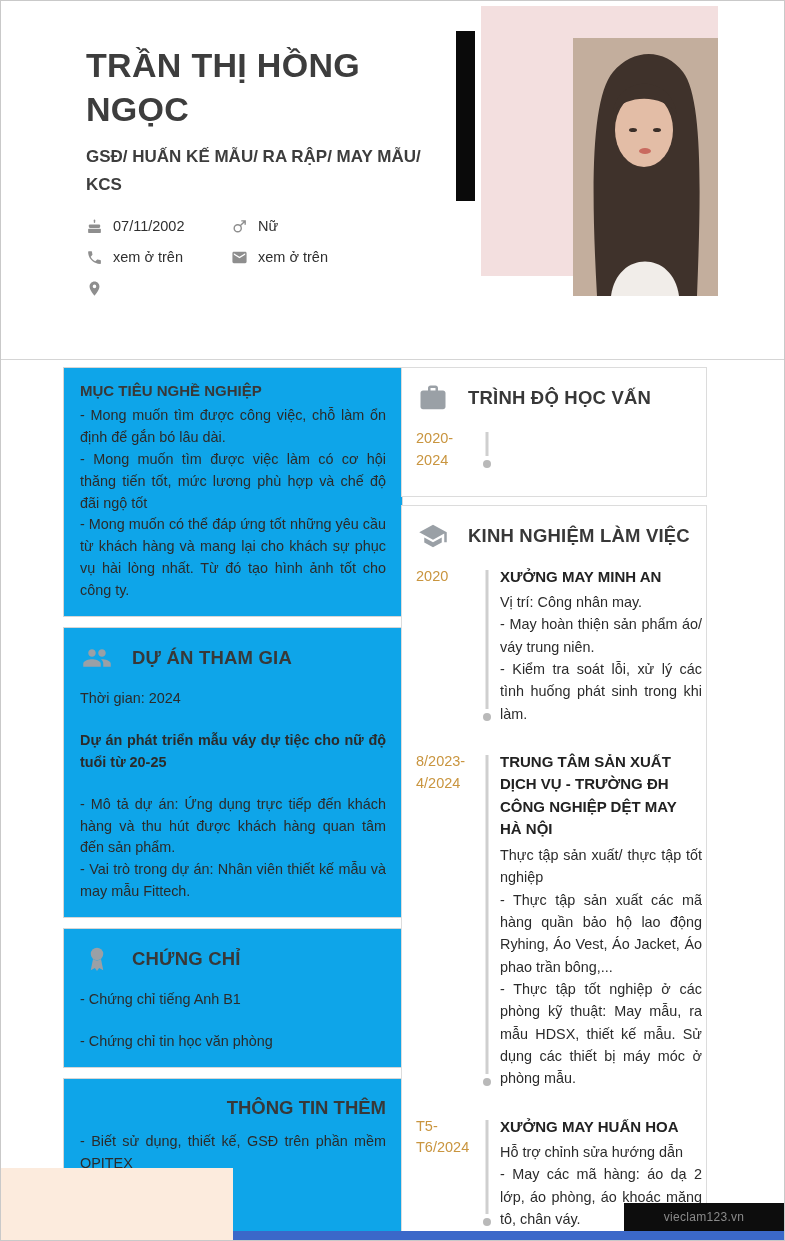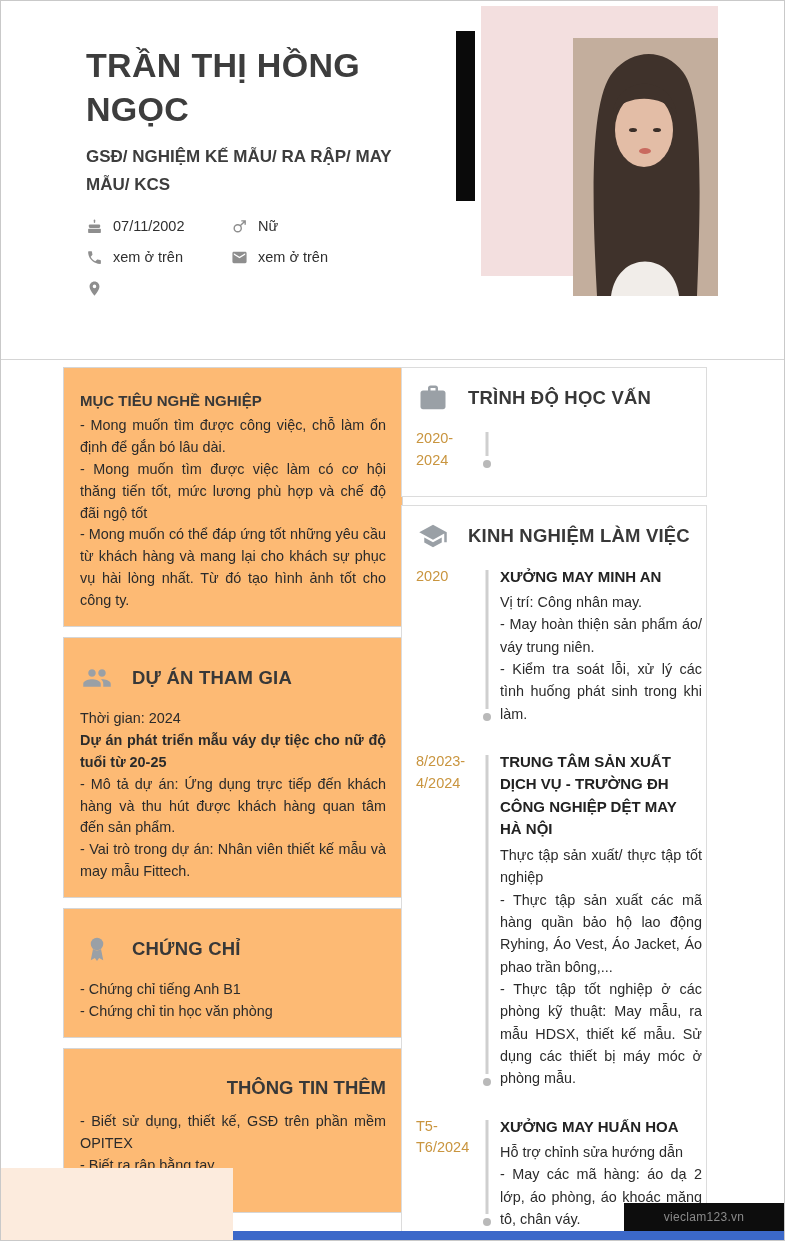--- a/index.html
+++ b/index.html
@@ -25,34 +25,34 @@
   .black-bar-top { position: absolute; left: 455px; top: 30px; width: 19px; height: 170px; background: #0a0a0a; }
   .photo-bg { position: absolute; left: 480px; top: 5px; width: 237px; height: 270px; background: #f3dfdf; }
   .photo { position: absolute; left: 572px; top: 37px; width: 145px; height: 258px; overflow: hidden; }
   .photo svg { display: block; width: 100%; height: 100%; }
 
   
   .main { position: absolute; left: 0; top: 358px; width: 785px; border-top: 1px solid #d5d5d5; }
   .col-left  { position: absolute; left: 62px;  top: 7px; width: 340px; }
   .col-right { position: absolute; left: 400px; top: 7px; width: 306px; }
 
-  .box { border: 1px solid #d6d6d6; background: #fdba74; padding: 24px 16px 14px; margin-bottom: 10px; }
+  .box { border: 1px solid #d6d6d6; background: #0ea5e9; padding: 14px 16px 14px; margin-bottom: 10px; }
   .rbox { border: 1px solid #dcdcdc; background: #fff; padding: 14px 4px 16px 14px; margin-bottom: 8px; }
 
   .small-title { font-size: 15px; font-weight: 700; color: #383838; margin-bottom: 6px; }
   .sec-head { display: flex; align-items: center; margin-bottom: 14px; }
   .sec-head h2 { font-size: 18.5px; font-weight: 700; color: #383838; letter-spacing: .2px; }
   .sec-icon { width: 38px; height: 32px; margin-right: 14px; flex: 0 0 auto; display:flex; align-items:center; }
   .sec-icon svg { width: 34px; height: 30px; fill: #9aa0a6; display: block; }
   .center-title { text-align: right; font-size: 18.5px; font-weight: 700; color: #383838; margin: 4px 0 12px; }
 
   .body { font-size: 14.4px; line-height: 1.52; color: #2b2b2b; }
   .j { text-align: justify; }
   .b { font-weight: 700; }
-  .mt4 { margin-top: 0; }
+  .mt4 { margin-top: 20px; }
 
   
   .entry { display: grid; grid-template-columns: 58px 26px 1fr; margin-bottom: 26px; }
   .entry:last-child { margin-bottom: 8px; }
   .date { font-size: 14.5px; color: #c9953f; line-height: 1.5; overflow-wrap: break-word; padding-right: 4px; }
   .rail { position: relative; }
   .rail::before { content:""; position:absolute; left:50%; transform:translateX(-50%); top: 4px; bottom: 16px; width: 3px; background:#cfcfcf; }
   .rail::after  { content:""; position:absolute; left:50%; transform:translateX(-50%); bottom: 4px; width: 8px; height: 8px; border-radius: 50%; background:#b9b9b9; }
   .e-title { font-size: 15px; font-weight: 700; color: #222; line-height: 1.5; margin-bottom: 3px; }
   .e-body p { font-size: 14.4px; line-height: 1.55; color: #2b2b2b; text-align: justify; }
@@ -64,21 +64,21 @@
     display: flex; align-items: center; justify-content: center; }
   .watermark { color: #8a8a8a; font-size: 12px; letter-spacing: .3px; }
 </style>
 </head>
 <body>
 
 <div class="page">
 
   <div class="hdr">
     <h1 class="name">TRẦN THỊ HỒNG NGỌC</h1>
-    <div class="subtitle">GSĐ/ NGHIỆM KẾ MẪU/ RA RẬP/ MAY MẪU/ KCS</div>
+    <div class="subtitle">GSĐ/ HUẤN KẾ MẪU/ RA RẬP/ MAY MẪU/ KCS</div>
 
     <div class="info">
       <div class="inforow">
         <div class="infoitem w">
           <span class="ic">
             <svg viewBox="0 0 24 24">
                 <rect x="11" y="2" width="2" height="5" rx="1"></rect>
                 <rect x="4" y="9" width="16" height="5" rx="1.5"></rect>
                 <rect x="3" y="15" width="18" height="6" rx="1"></rect>
               </svg>

